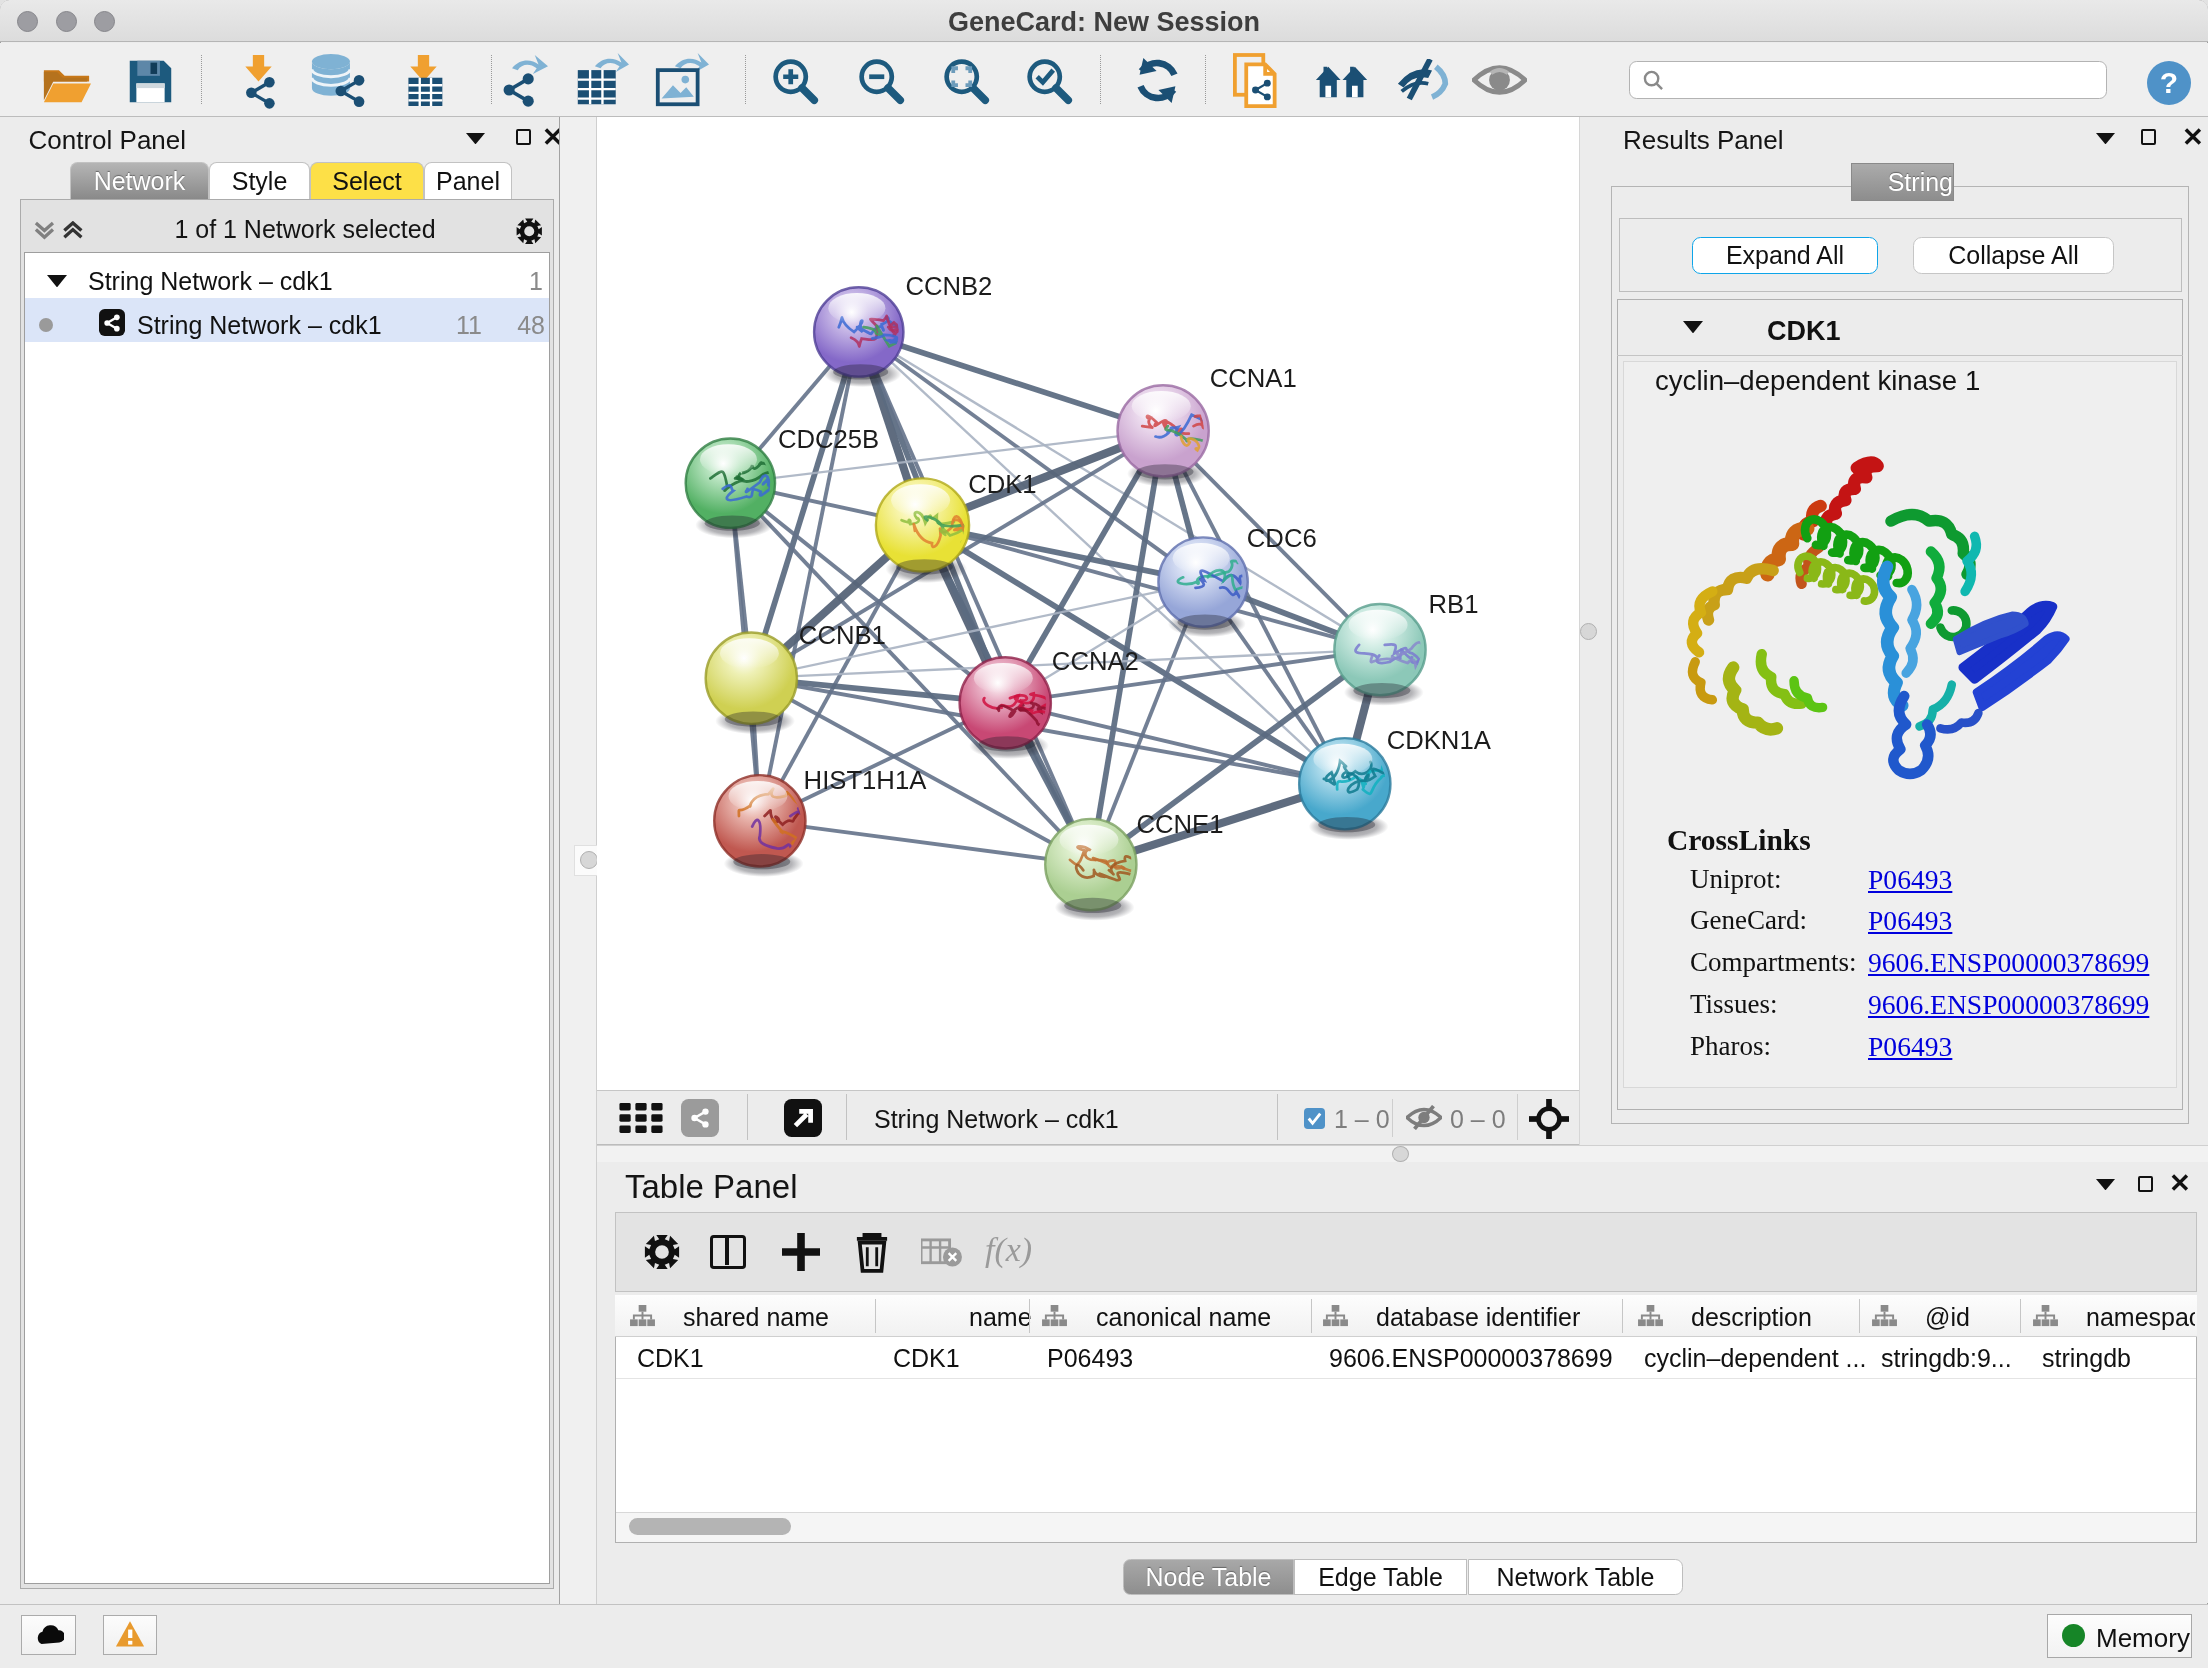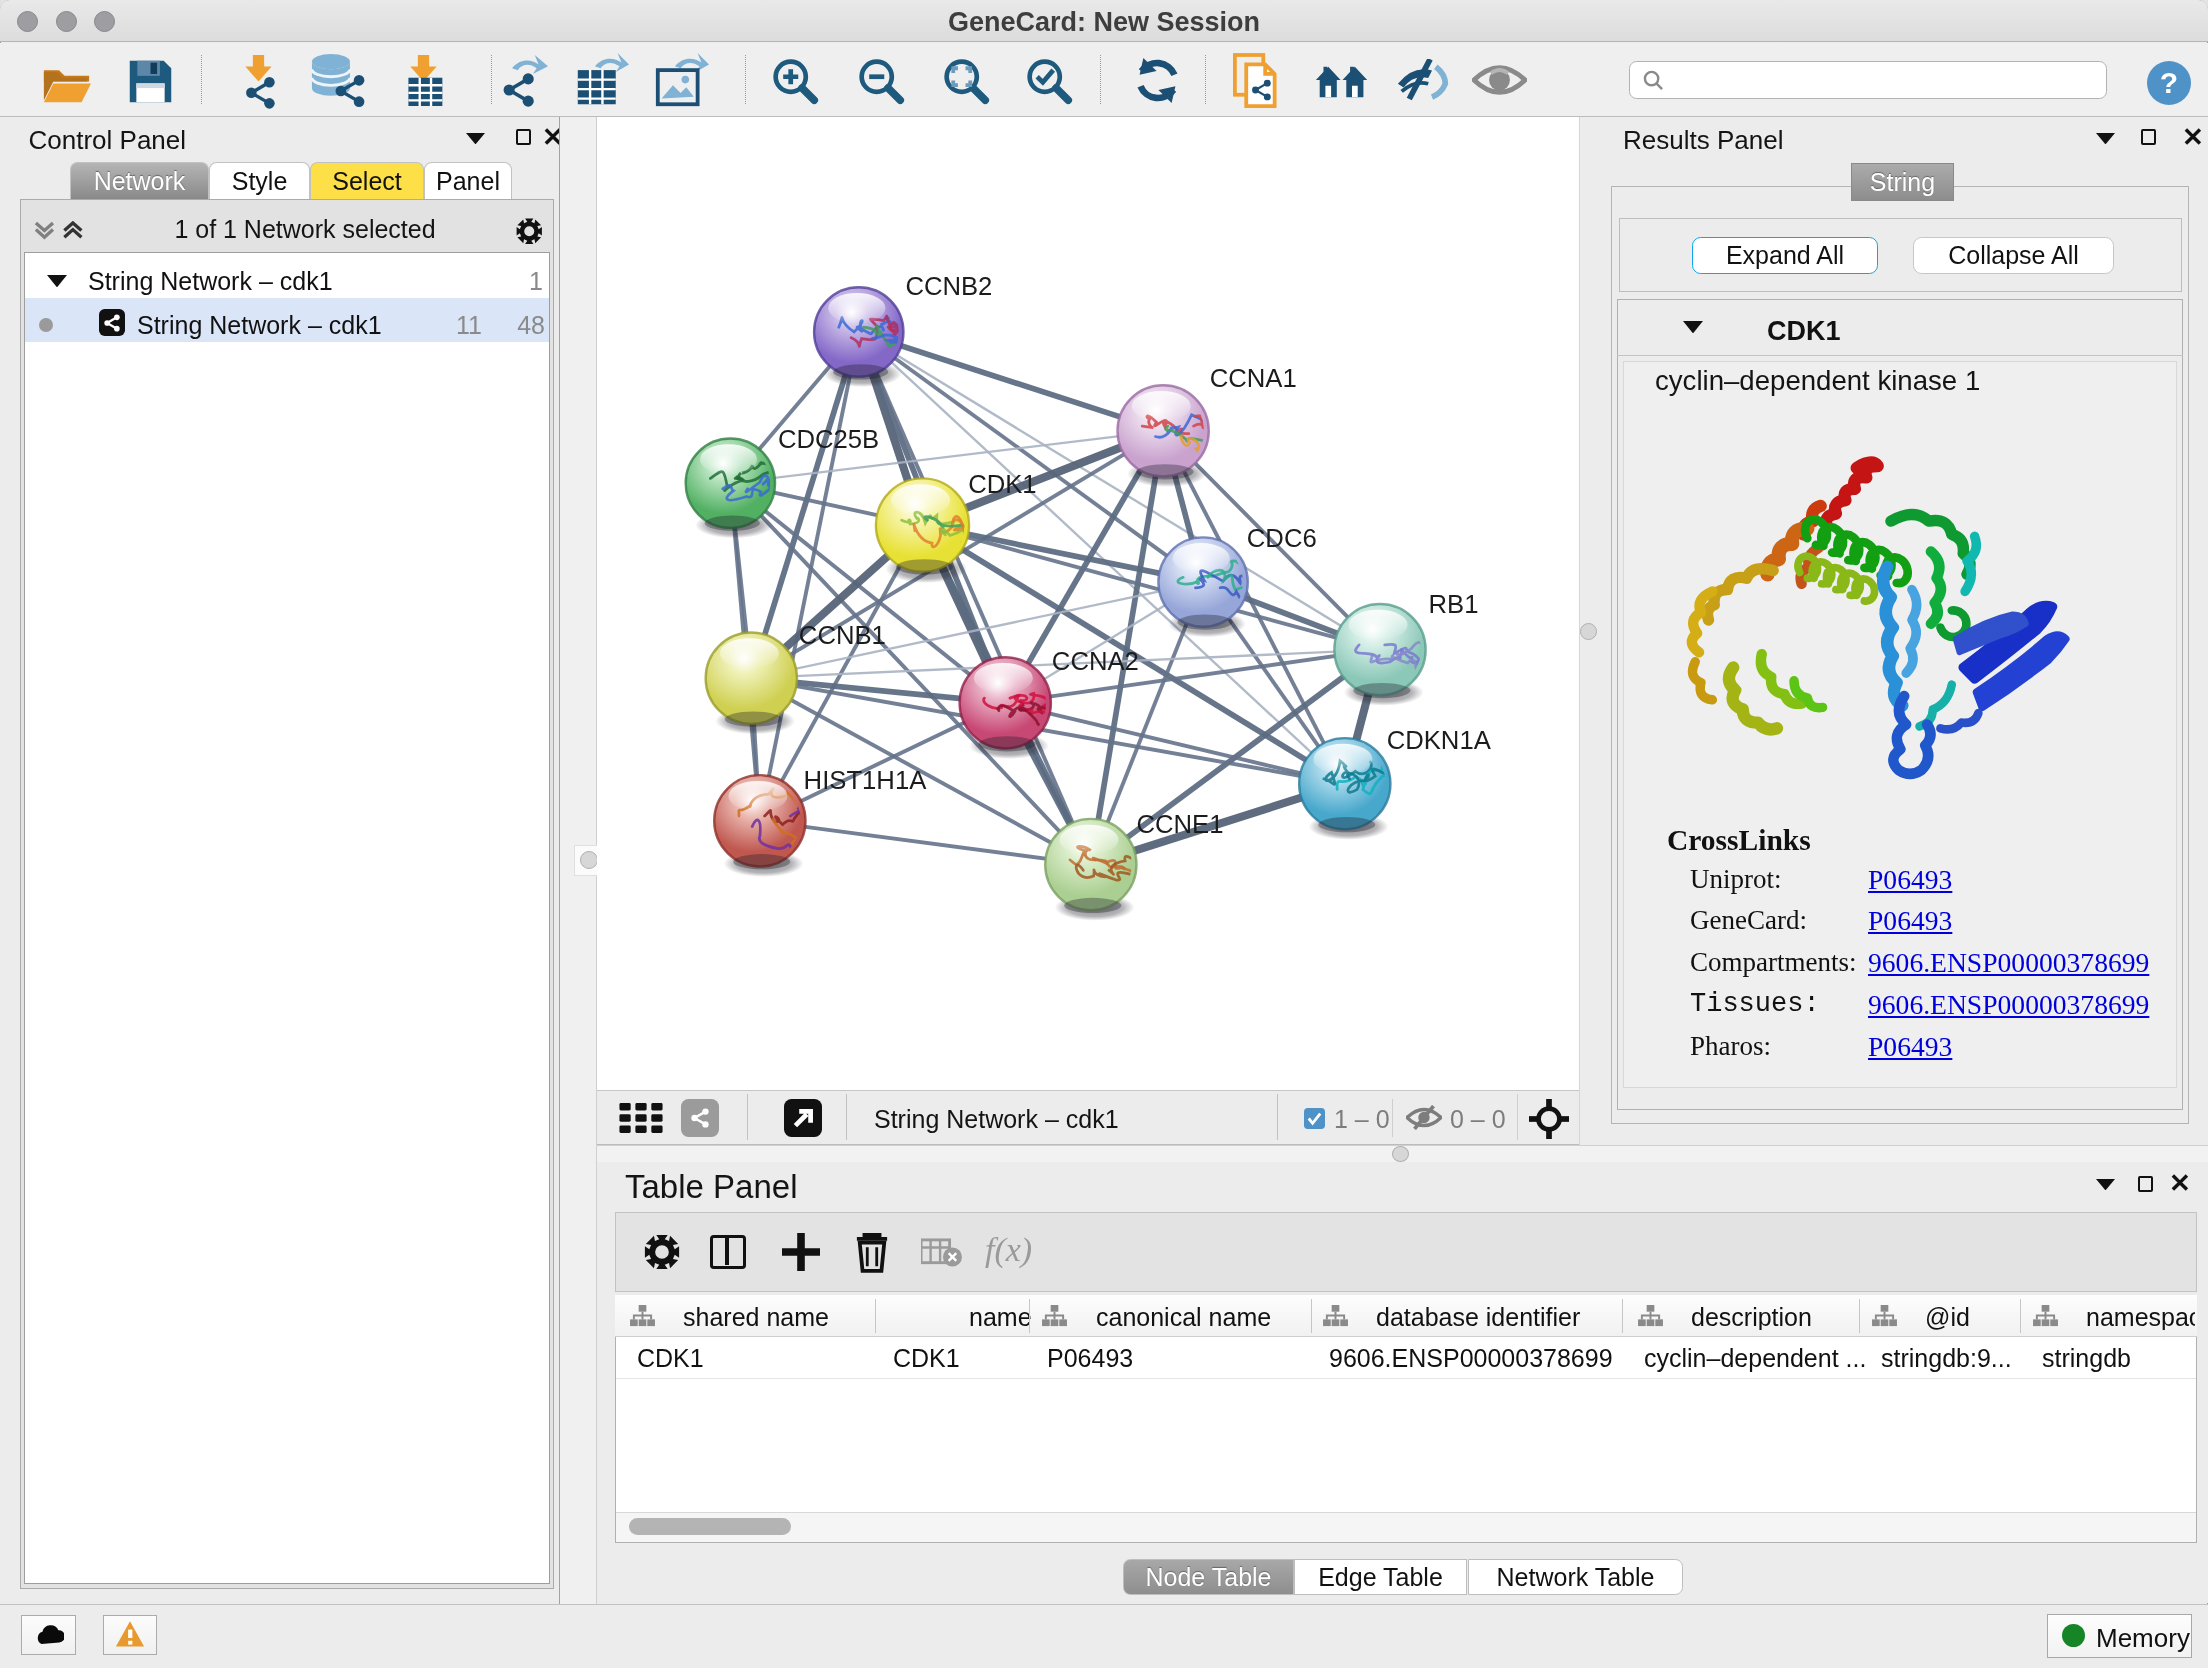--- a/index.html
+++ b/index.html
@@ -599,21 +599,21 @@
     </g>
   </svg>
 <div style="position:absolute;left:1611px;top:117px;width:597px;height:1028px;background:#ececec"></div>
 <div style="position:absolute;left:1623px;top:125px;width:285px;height:28.5px;font-size:26px;color:#141414">Results Panel</div>
 <svg style="position:absolute;left:2096px;top:133px" width="19" height="11.4" viewBox="0 0 20 12">
     <path d="M0 0 L20 0 L10 12 Z" fill="#111"></path>
   </svg>
 <div style="position:absolute;left:2141px;top:129px;width:15px;height:16px;border:2.4px solid #111;border-radius:1.9px"></div>
 <div style="position:absolute;left:2182px;top:122px;width:23px;height:27px;font-size:26px;font-weight:bold;color:#111">✕</div>
 <div style="position:absolute;left:1611px;top:186px;width:578px;height:938px;background:#ececec;border:1px solid #b4b4b4"></div>
-<div style="position:absolute;left:1851px;top:163px;width:103px;height:38px;background:linear-gradient(#ababab,#8d8d8d);border:1px solid #8a8a8a;border-radius:0;color:#fff;font-size:25px;text-align:center;line-height:36px;text-shadow:0 -1px 1px #666">String</div>
+<div style="position:absolute;left:1851px;top:163px;width:103px;height:38px;background:linear-gradient(#ababab,#8d8d8d);border:1px solid #8a8a8a;border-radius:0;color:#fff;font-size:25px;text-align:right;line-height:36px;text-shadow:0 -1px 1px #666">String</div>
 <div style="position:absolute;left:1619px;top:218px;width:563px;height:74px;background:#ececec;border:1px solid #bdbdbd"></div>
 <div style="position:absolute;left:1692px;top:237px;width:186px;height:37px;background:#fff;border:1px solid #0ea5e9;border-radius:8.6px;font-size:25px;color:#111;text-align:center;line-height:35px">Expand All</div>
 <div style="position:absolute;left:1913px;top:237px;width:201px;height:37px;background:#fff;border:1px solid #c6c6c6;border-radius:8.6px;font-size:25px;color:#111;text-align:center;line-height:35px">Collapse All</div>
 <div style="position:absolute;left:1617px;top:299px;width:566px;height:811px;background:#ececec;border:1px solid #b0b0b0"></div>
 <div style="position:absolute;left:1617px;top:299px;width:566px;height:57px;border-bottom:1px solid #c4c4c4"></div>
 <svg style="position:absolute;left:1683px;top:321px" width="20" height="12.4" viewBox="0 0 21 13">
     <path d="M0 0 L21 0 L10.5 13 Z" fill="#111"></path>
   </svg>
 <div style="position:absolute;left:1767px;top:316px;width:114px;height:28.5px;font-size:27px;font-weight:bold;color:#111">CDK1</div>
 <div style="position:absolute;left:1623px;top:361px;width:554px;height:727px;background:#efefef;border:1px solid #d8d8d8"></div>
@@ -646,21 +646,21 @@
       <path d="M2040 766 q14 4 22 -6 q14 2 18 -10" stroke="#2850c8" stroke-width="9"></path>
     </g>
   </svg>
 <div style="position:absolute;left:1667px;top:824px;width:285px;height:32px;font-family:Liberation Serif,serif;font-size:29.5px;font-weight:bold;color:#111">CrossLinks</div>
 <div style="position:absolute;left:1690px;top:864px;width:181px;height:28.5px;font-family:Liberation Serif,serif;font-size:27px;color:#111;white-space:nowrap">Uniprot:</div>
 <div style="position:absolute;left:1868px;top:864px;width:314px;height:28.5px;font-family:Liberation Serif,serif;font-size:27.6px;color:#0000dd;text-decoration:underline;white-space:nowrap">P06493</div>
 <div style="position:absolute;left:1690px;top:905px;width:181px;height:28.5px;font-family:Liberation Serif,serif;font-size:27px;color:#111;white-space:nowrap">GeneCard:</div>
 <div style="position:absolute;left:1868px;top:905px;width:314px;height:28.5px;font-family:Liberation Serif,serif;font-size:27.6px;color:#0000dd;text-decoration:underline;white-space:nowrap">P06493</div>
 <div style="position:absolute;left:1690px;top:947px;width:181px;height:28.5px;font-family:Liberation Serif,serif;font-size:27px;color:#111;white-space:nowrap">Compartments:</div>
 <div style="position:absolute;left:1868px;top:947px;width:314px;height:28.5px;font-family:Liberation Serif,serif;font-size:27.6px;color:#0000dd;text-decoration:underline;white-space:nowrap">9606.ENSP00000378699</div>
-<div style="position:absolute;left:1690px;top:989px;width:181px;height:28.5px;font-family:Liberation Mono, monospace;font-size:27px;color:#111;white-space:nowrap">Tissues:</div>
+<div style="position:absolute;left:1690px;top:989px;width:181px;height:28.5px;font-family:Liberation Serif, serif;font-size:27px;color:#111;white-space:nowrap">Tissues:</div>
 <div style="position:absolute;left:1868px;top:989px;width:314px;height:28.5px;font-family:Liberation Serif,serif;font-size:27.6px;color:#0000dd;text-decoration:underline;white-space:nowrap">9606.ENSP00000378699</div>
 <div style="position:absolute;left:1690px;top:1031px;width:181px;height:28.5px;font-family:Liberation Serif,serif;font-size:27px;color:#111;white-space:nowrap">Pharos:</div>
 <div style="position:absolute;left:1868px;top:1031px;width:314px;height:28.5px;font-family:Liberation Serif,serif;font-size:27.6px;color:#0000dd;text-decoration:underline;white-space:nowrap">P06493</div>
 <div style="position:absolute;left:597px;top:1162px;width:1611px;height:441px;background:#ececec"></div>
 <div style="position:absolute;left:625px;top:1168px;width:285px;height:28.5px;font-size:33px;color:#141414">Table Panel</div>
 <svg style="position:absolute;left:2096px;top:1179px" width="19" height="11.4" viewBox="0 0 20 12">
     <path d="M0 0 L20 0 L10 12 Z" fill="#111"></path>
   </svg>
 <div style="position:absolute;left:2138px;top:1176px;width:15px;height:16px;border:2.4px solid #111;border-radius:1.9px"></div>
 <div style="position:absolute;left:2169px;top:1168px;width:23px;height:27px;font-size:26px;font-weight:bold;color:#111">✕</div>

